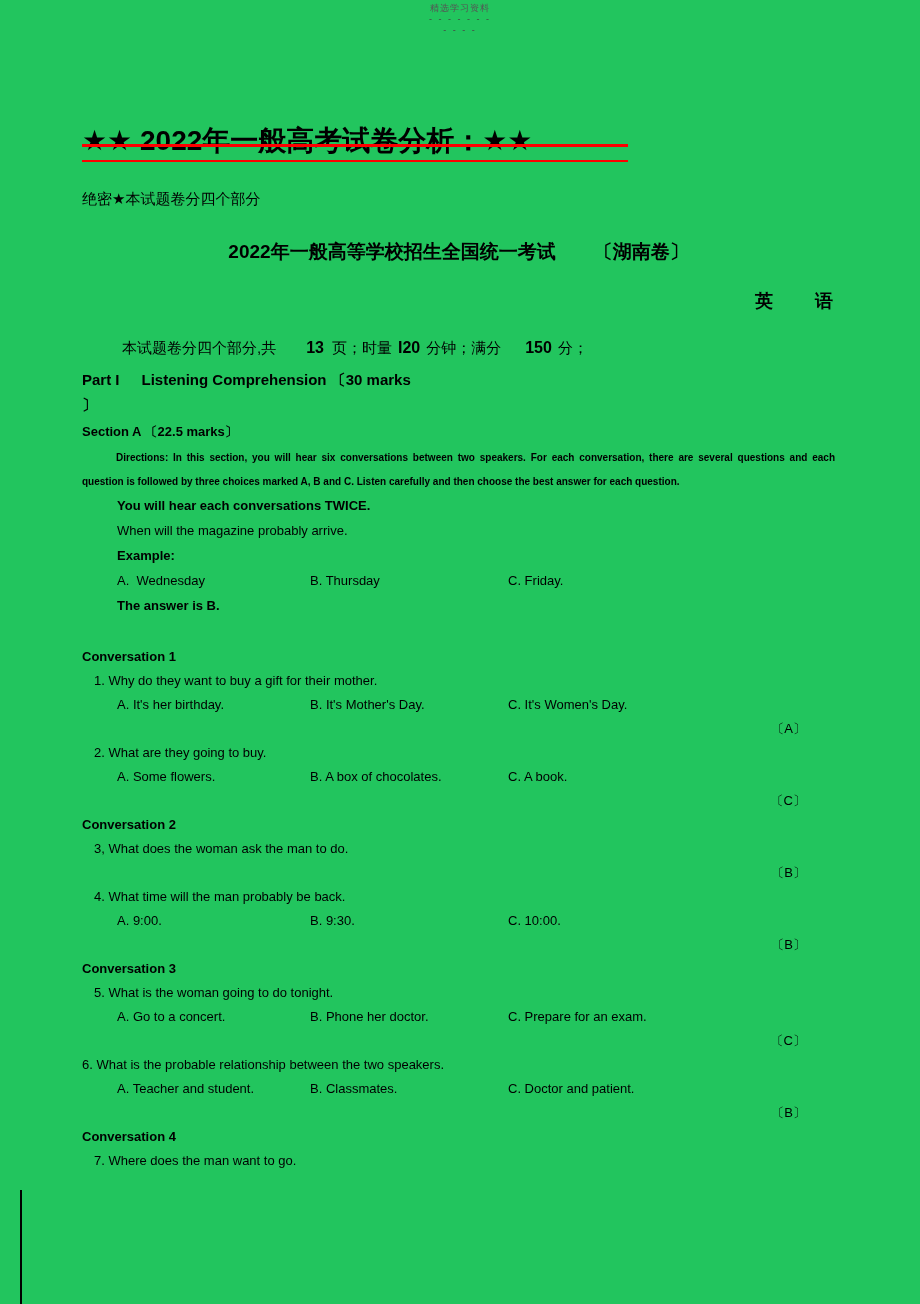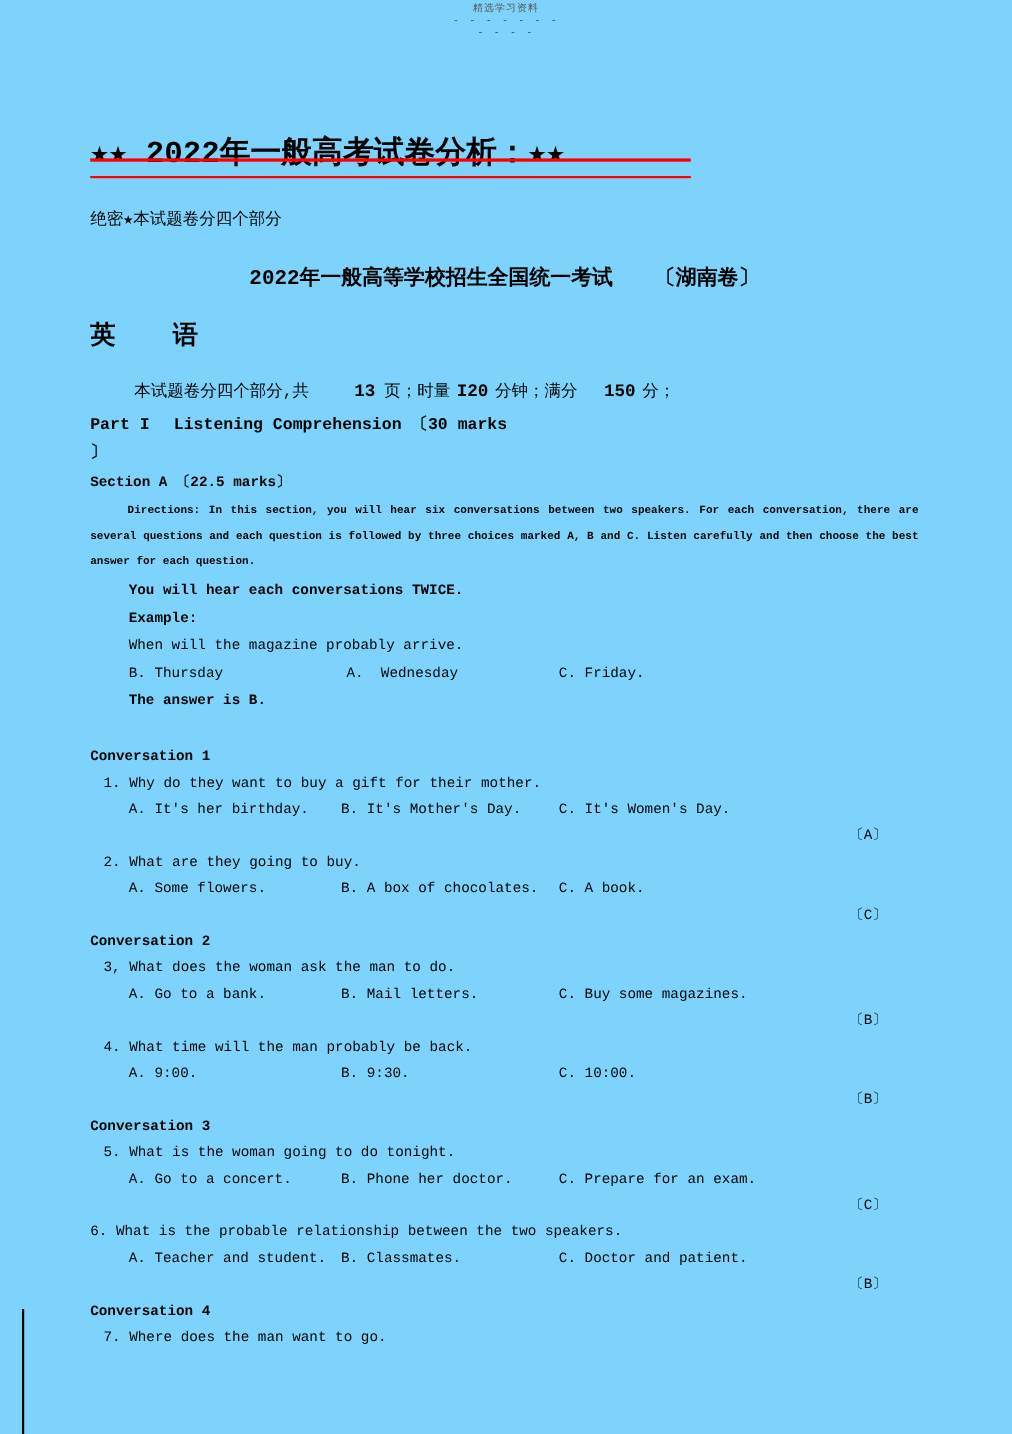--- a/index.html
+++ b/index.html
@@ -6,23 +6,22 @@
     margin: 0;
     padding: 0;
     background: #ffffff;
     font-family: "Liberation Sans", "DejaVu Sans", sans-serif;
     color: #000000;
   }
   .page {
     position: relative;
     width: 920px;
     height: 1304px;
-    background: #7dd3fc;
+    background: #22c55e;
     overflow: hidden;
-    font-family: Liberation Mono, monospace;
   }
   .content {
     padding: 0 85px 0 82px;
   }
   .bold { font-weight: bold; }
 
   
   .watermark-block {
     text-align: center;
     padding-top: 3px;
@@ -61,36 +60,36 @@
   .exam-title {
     margin-top: 30px;
     text-align: center;
     font-size: 19px;
     font-weight: bold;
   }
   .exam-region { margin-left: 38px; }
 
   .subject {
     margin-top: 24px;
-    text-align: left;
-    font-size: 23px;
+    text-align: right;
+    font-size: 18px;
     font-weight: bold;
     letter-spacing: 2px;
   }
 
   .info-line {
     margin-top: 26px;
     margin-left: 40px;
     font-size: 15px;
   }
   .info-line .num {
     font-weight: bold;
     font-size: 16px;
   }
-  .info-line .num.n13 { margin-left: 41px; margin-right: 8px; text-align: center; }
+  .info-line .num.n13 { margin-left: 30px; margin-right: 8px; text-align: center; }
   .info-line .num.n120 { margin-left: 6px; margin-right: 6px; }
   .info-line .num.n150 { margin-left: 24px; margin-right: 6px; }
 
   .part-heading {
     margin-top: 9px;
     font-size: 15px;
     font-weight: bold;
     line-height: 25px;
   }
   .part-heading .part-title-text { margin-left: 22px; }
@@ -180,25 +179,25 @@
         <span>Part I</span><span class="part-title-text">Listening Comprehension 〔30 marks</span>
       </div>
       <div>〕</div>
     </div>
 
     <div class="section-a">Section A 〔22.5 marks〕</div>
 
     <div class="directions">Directions: In this section, you will hear six conversations between two speakers. For each conversation, there are several questions and each question is followed by three choices marked A, B and C. Listen carefully and then choose the best answer for each question.</div>
 
     <div class="line25 ind35 bold">You will hear each conversations TWICE.</div>
+    <div class="line25 ind35">When will the magazine probably arrive.</div>
     <div class="line25 ind35 bold">Example:</div>
-    <div class="line25 ind35">When will the magazine probably arrive.</div>
     <div class="options line25">
+      <span class="opt a">A.  Wednesday</span>
       <span class="opt b">B. Thursday</span>
-      <span class="opt a">A.  Wednesday</span>
       <span class="opt c">C. Friday.</span>
     </div>
     <div class="line25 ind35 bold">The answer is B.</div>
 
     <div class="conversations">
 
       <section class="conversation">
         <div class="conv-title line24">Conversation 1</div>
 
         <div class="line24 ind12">1. Why do they want to buy a gift for their mother.</div>
@@ -215,25 +214,20 @@
           <span class="opt b">B. A box of chocolates.</span>
           <span class="opt c">C. A book.</span>
         </div>
         <div class="answer">〔C〕</div>
       </section>
 
       <section class="conversation">
         <div class="conv-title line24">Conversation 2</div>
 
         <div class="line24 ind12">3, What does the woman ask the man to do.</div>
-        <div class="options line24">
-          <span class="opt a">A. Go to a bank.</span>
-          <span class="opt b">B. Mail letters.</span>
-          <span class="opt c">C. Buy some magazines.</span>
-        </div>
         <div class="answer">〔B〕</div>
 
         <div class="line24 ind12">4. What time will the man probably be back.</div>
         <div class="options line24">
           <span class="opt a">A. 9:00.</span>
           <span class="opt b">B. 9:30.</span>
           <span class="opt c">C. 10:00.</span>
         </div>
         <div class="answer">〔B〕</div>
       </section>

